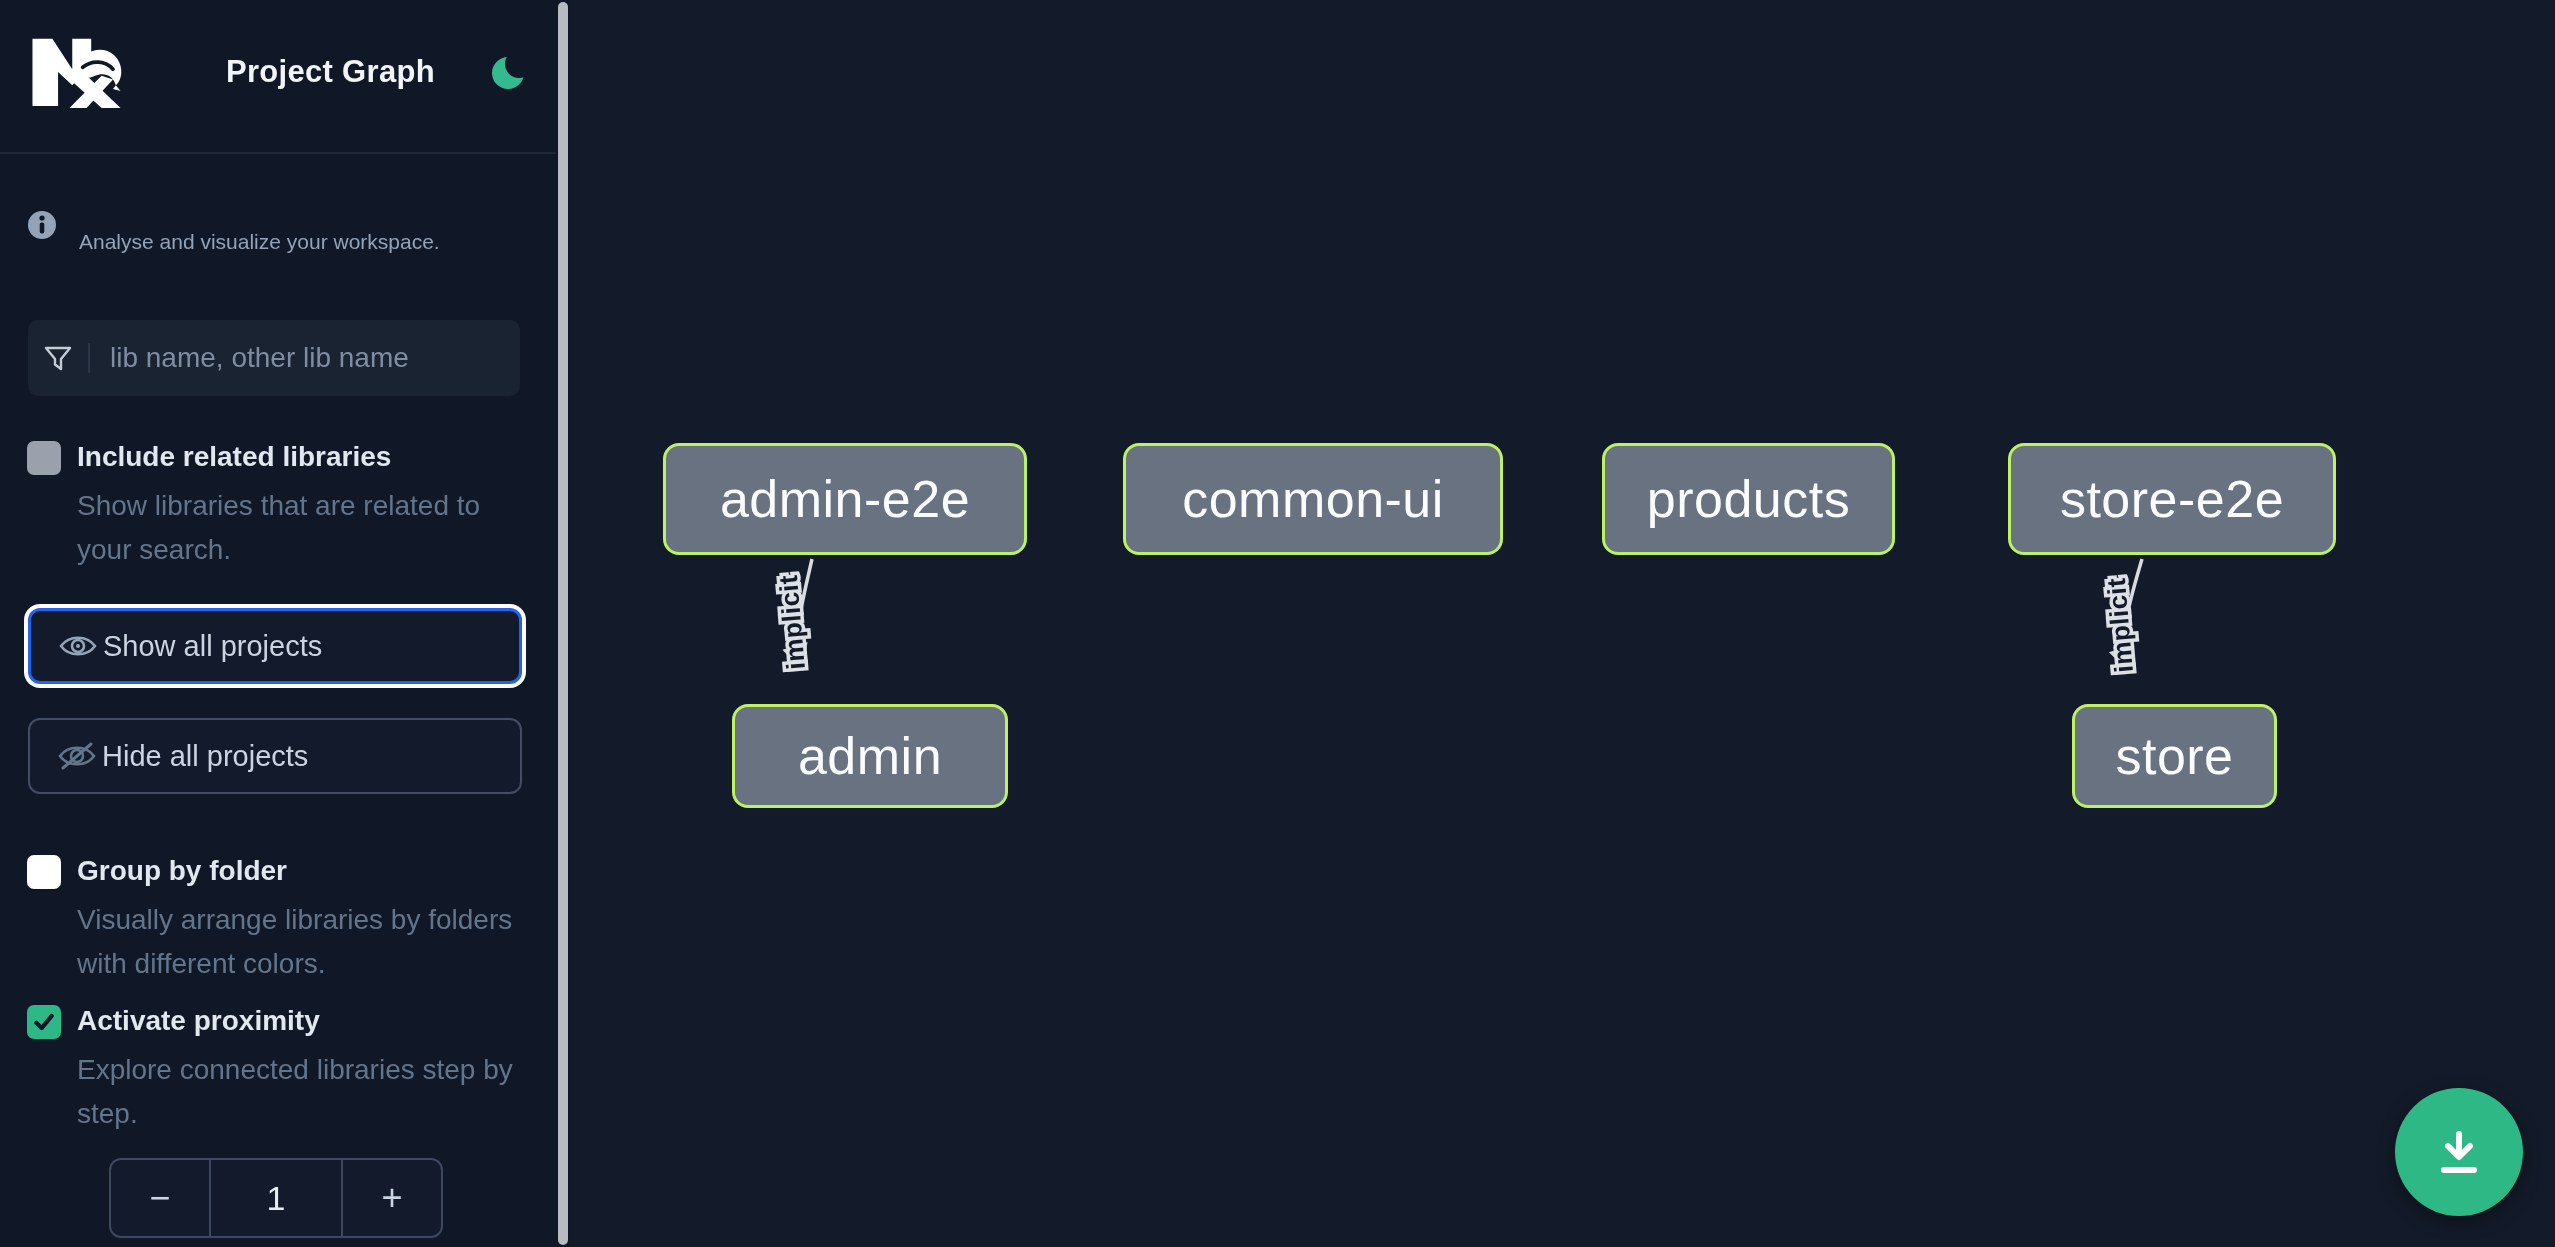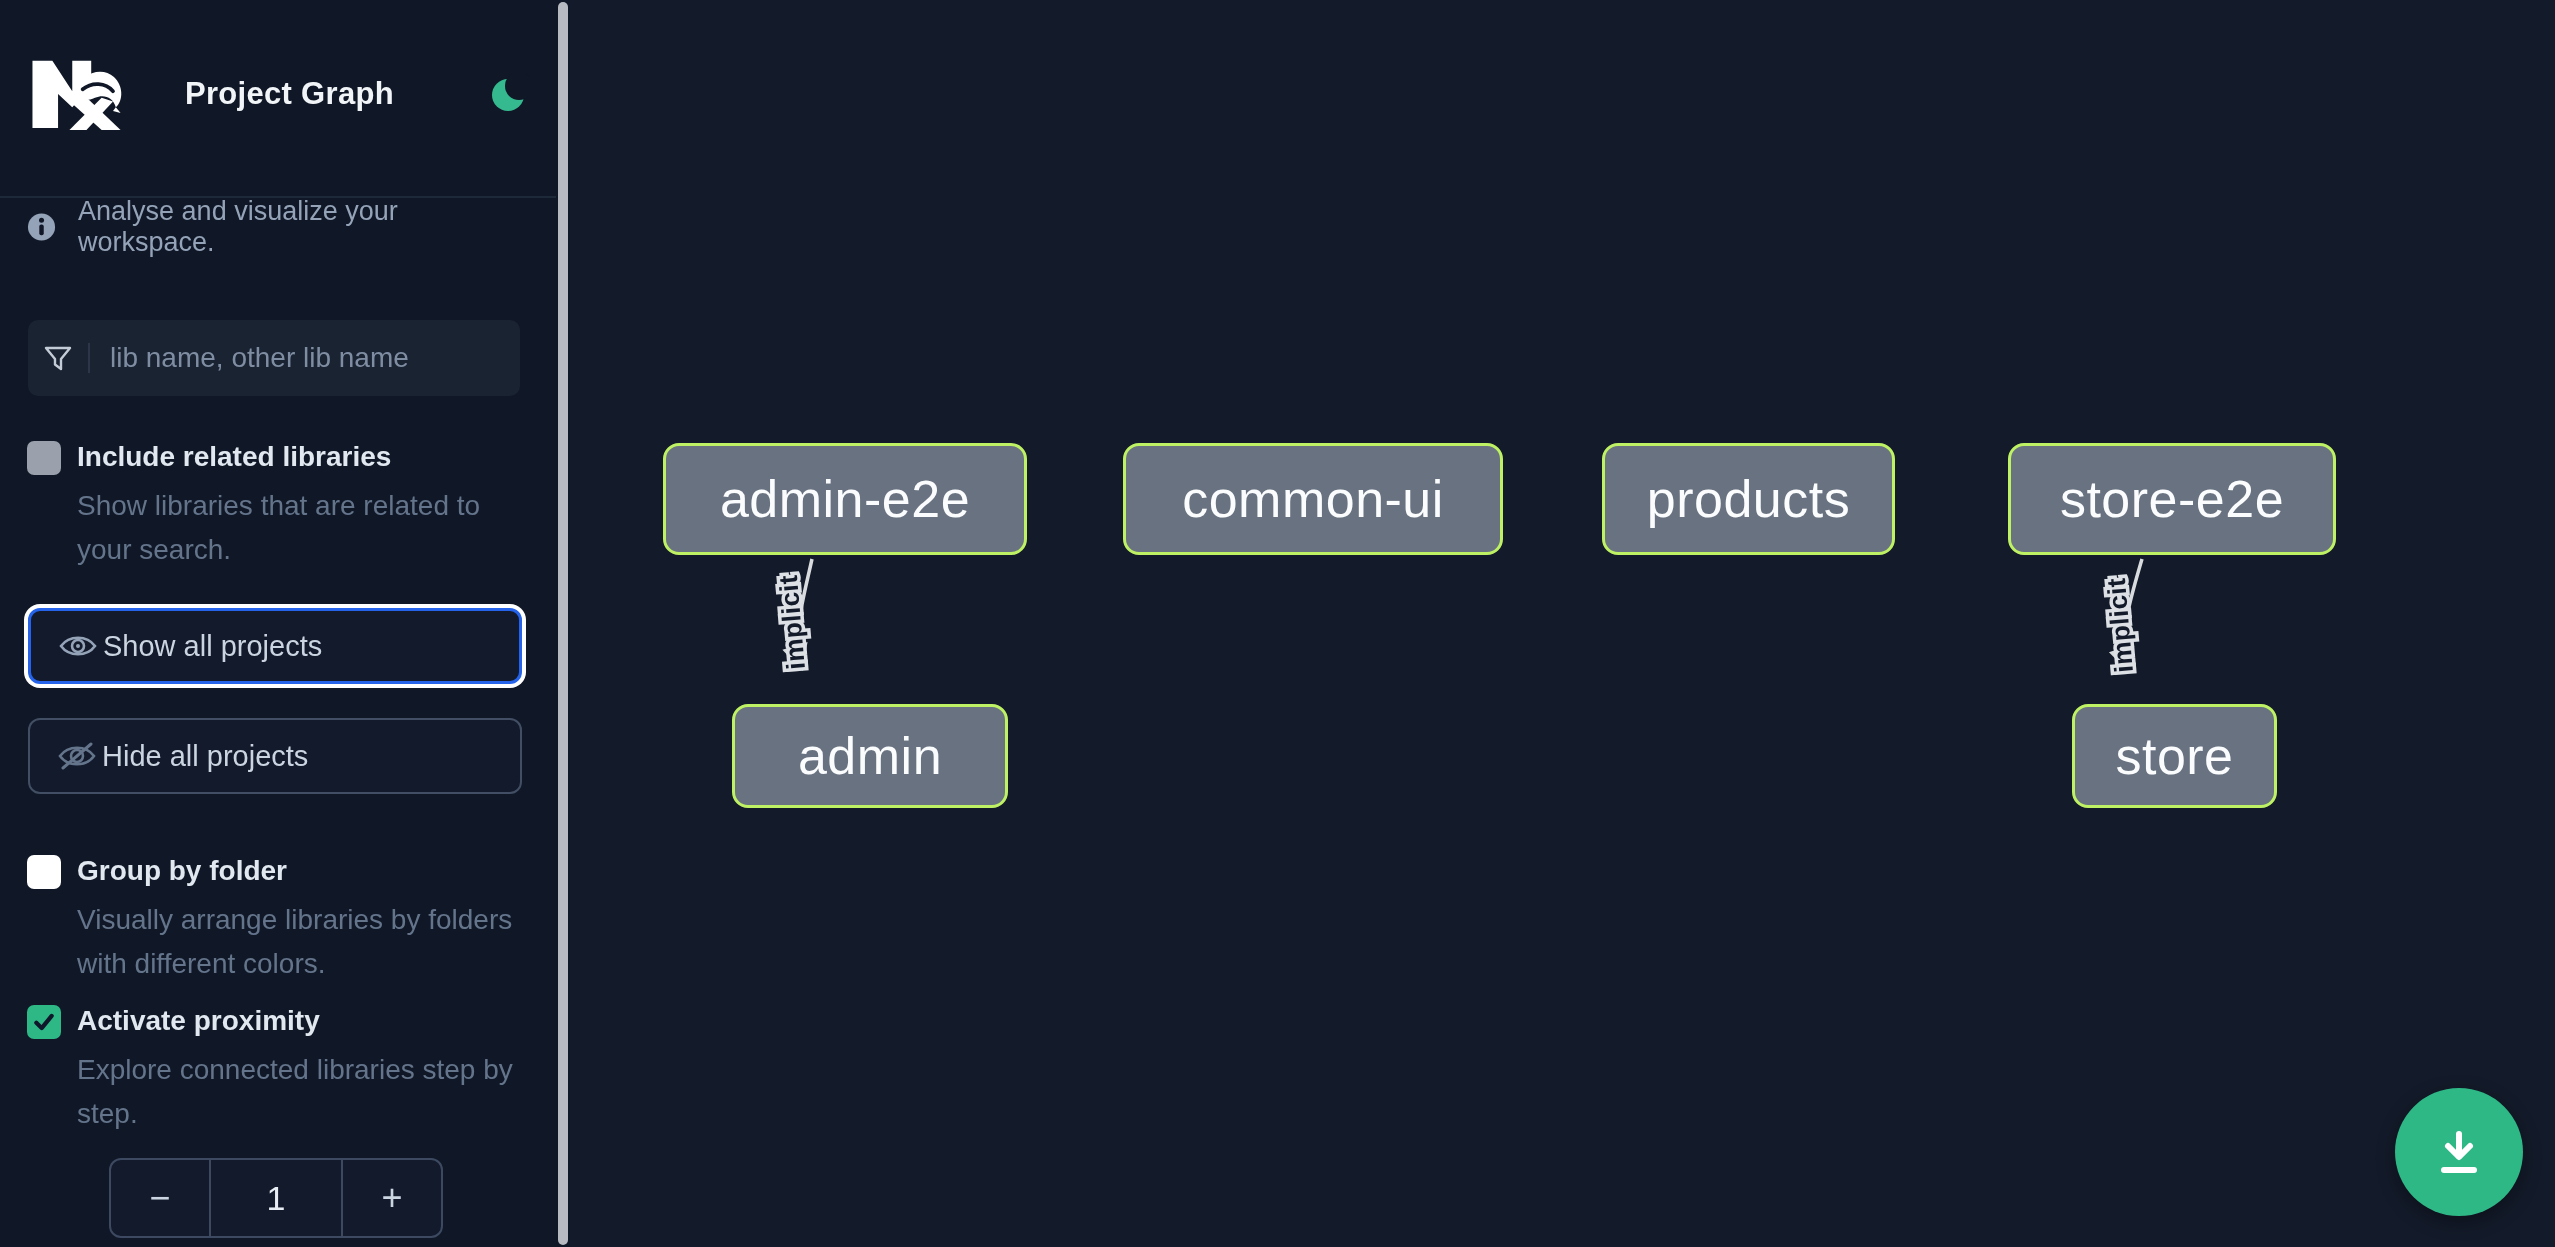--- a/index.html
+++ b/index.html
@@ -3,29 +3,29 @@
 <meta charset="utf-8">
 <style>
   * { margin:0; padding:0; box-sizing:border-box; }
   html,body { width:2555px; height:1247px; overflow:hidden; background:#131a29;
               font-family:"Liberation Sans", sans-serif; }
   .app { position:relative; width:2555px; height:1247px; }
 
   
   .sidebar { position:absolute; left:0; top:0; width:570px; height:1247px;
              background:#101827; }
-  .sb-header { position:absolute; left:0; top:0; width:556px; height:198px;
+  .sb-header { position:absolute; left:0; top:0; width:556px; height:154px;
                border-bottom:2px solid #1d2838; display:flex; align-items:center;
-               padding:0 24px 8px 27px; }
+               padding:0 24px 8px 27px;gap:41px; }
   .logo { width:100px; height:72px; flex:0 0 auto; }
   .sb-title { margin-left:58px; font-size:31px; font-weight:600; color:#f2f5f8; letter-spacing:0.3px; }
   .theme-btn { margin-left:auto; width:44px; height:44px; background:none; border:none; cursor:pointer; }
 
   .info-row { position:absolute; left:27px; top:196px; width:500px; display:flex; align-items:center; gap:22px; }
-  .info-text { color:#94a3b8; font-size:27px; }
+  .info-text { color:#94a3b8; font-size:21px;margin-top:34px; }
 
   .filter-box { position:absolute; left:28px; top:320px; width:492px; height:76px;
                 background:#1a2332; border-radius:10px; display:flex; align-items:center; overflow:hidden; }
   .filter-icon-cell { width:62px; display:flex; align-items:center; justify-content:center;
                       border-right:2px solid #2c3648; flex:0 0 auto; }
   .filter-input { flex:1; background:transparent; border:none; outline:none; color:#e2e8f0;
                   font-size:28px; padding:0 20px; font-family:"Liberation Sans", sans-serif; }
   .filter-input::placeholder { color:#7f8da3; }
 
   .opt-row { position:absolute; left:27px; width:500px; display:flex; gap:16px; }

